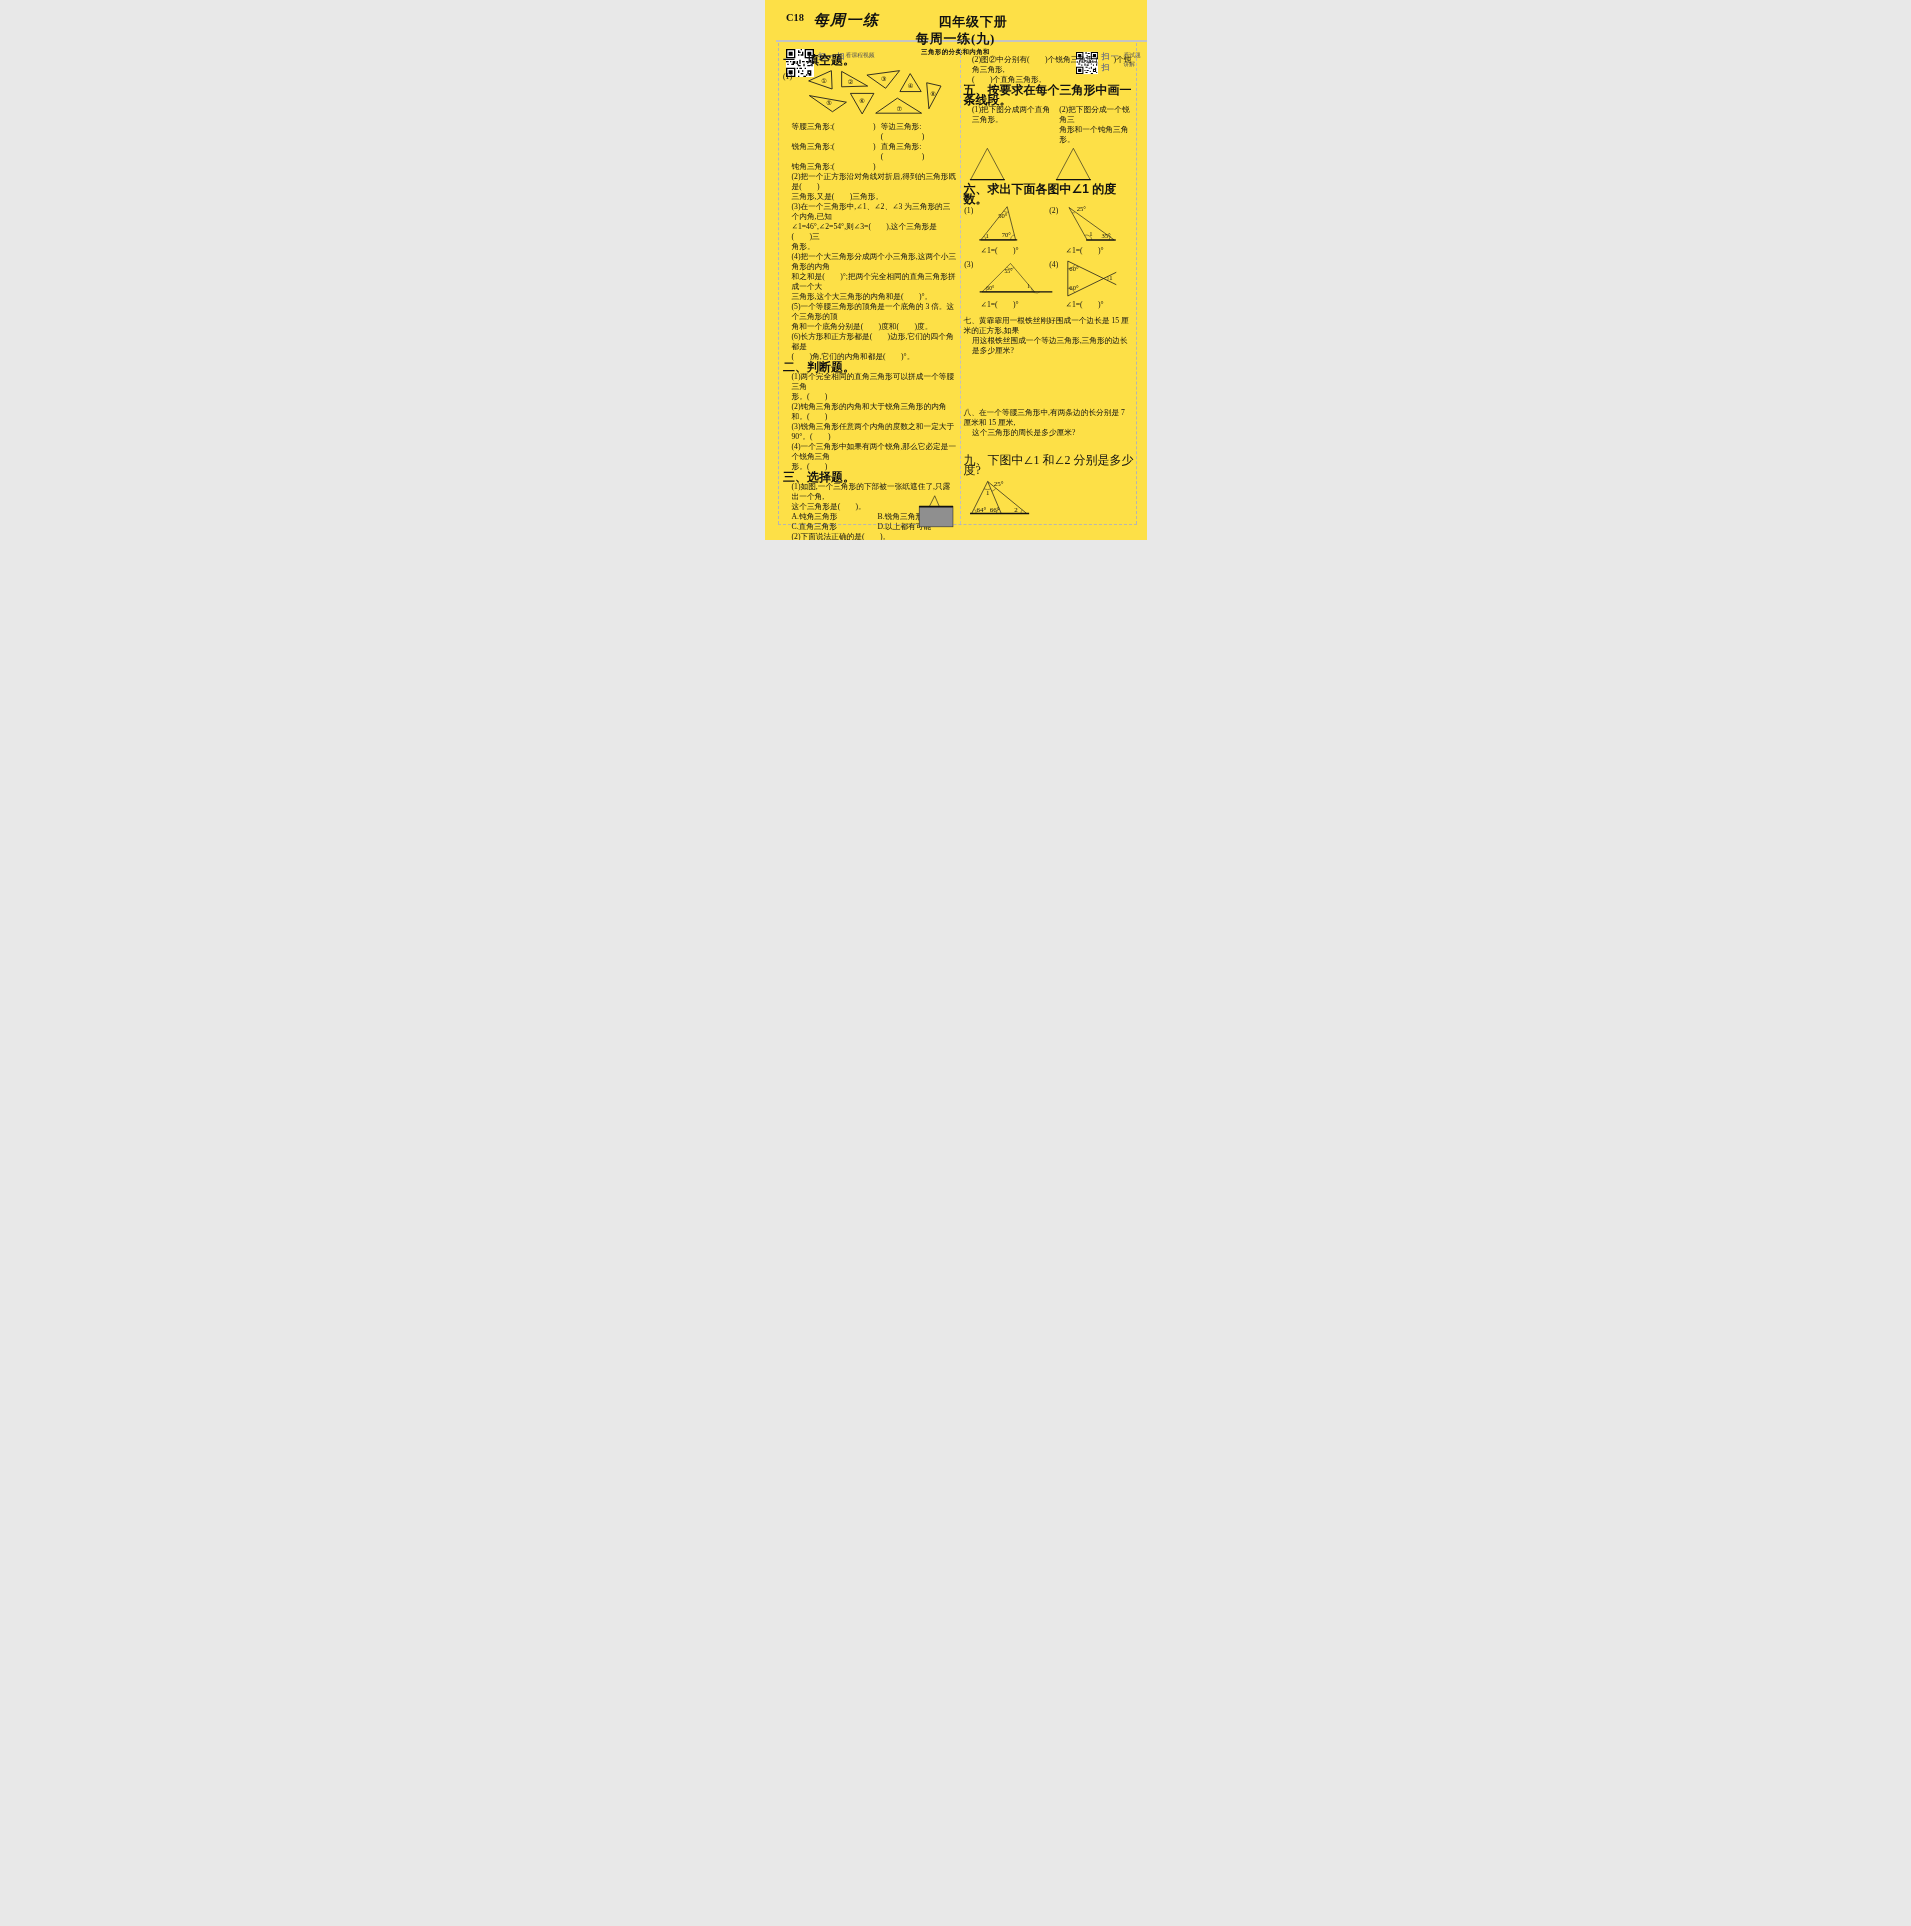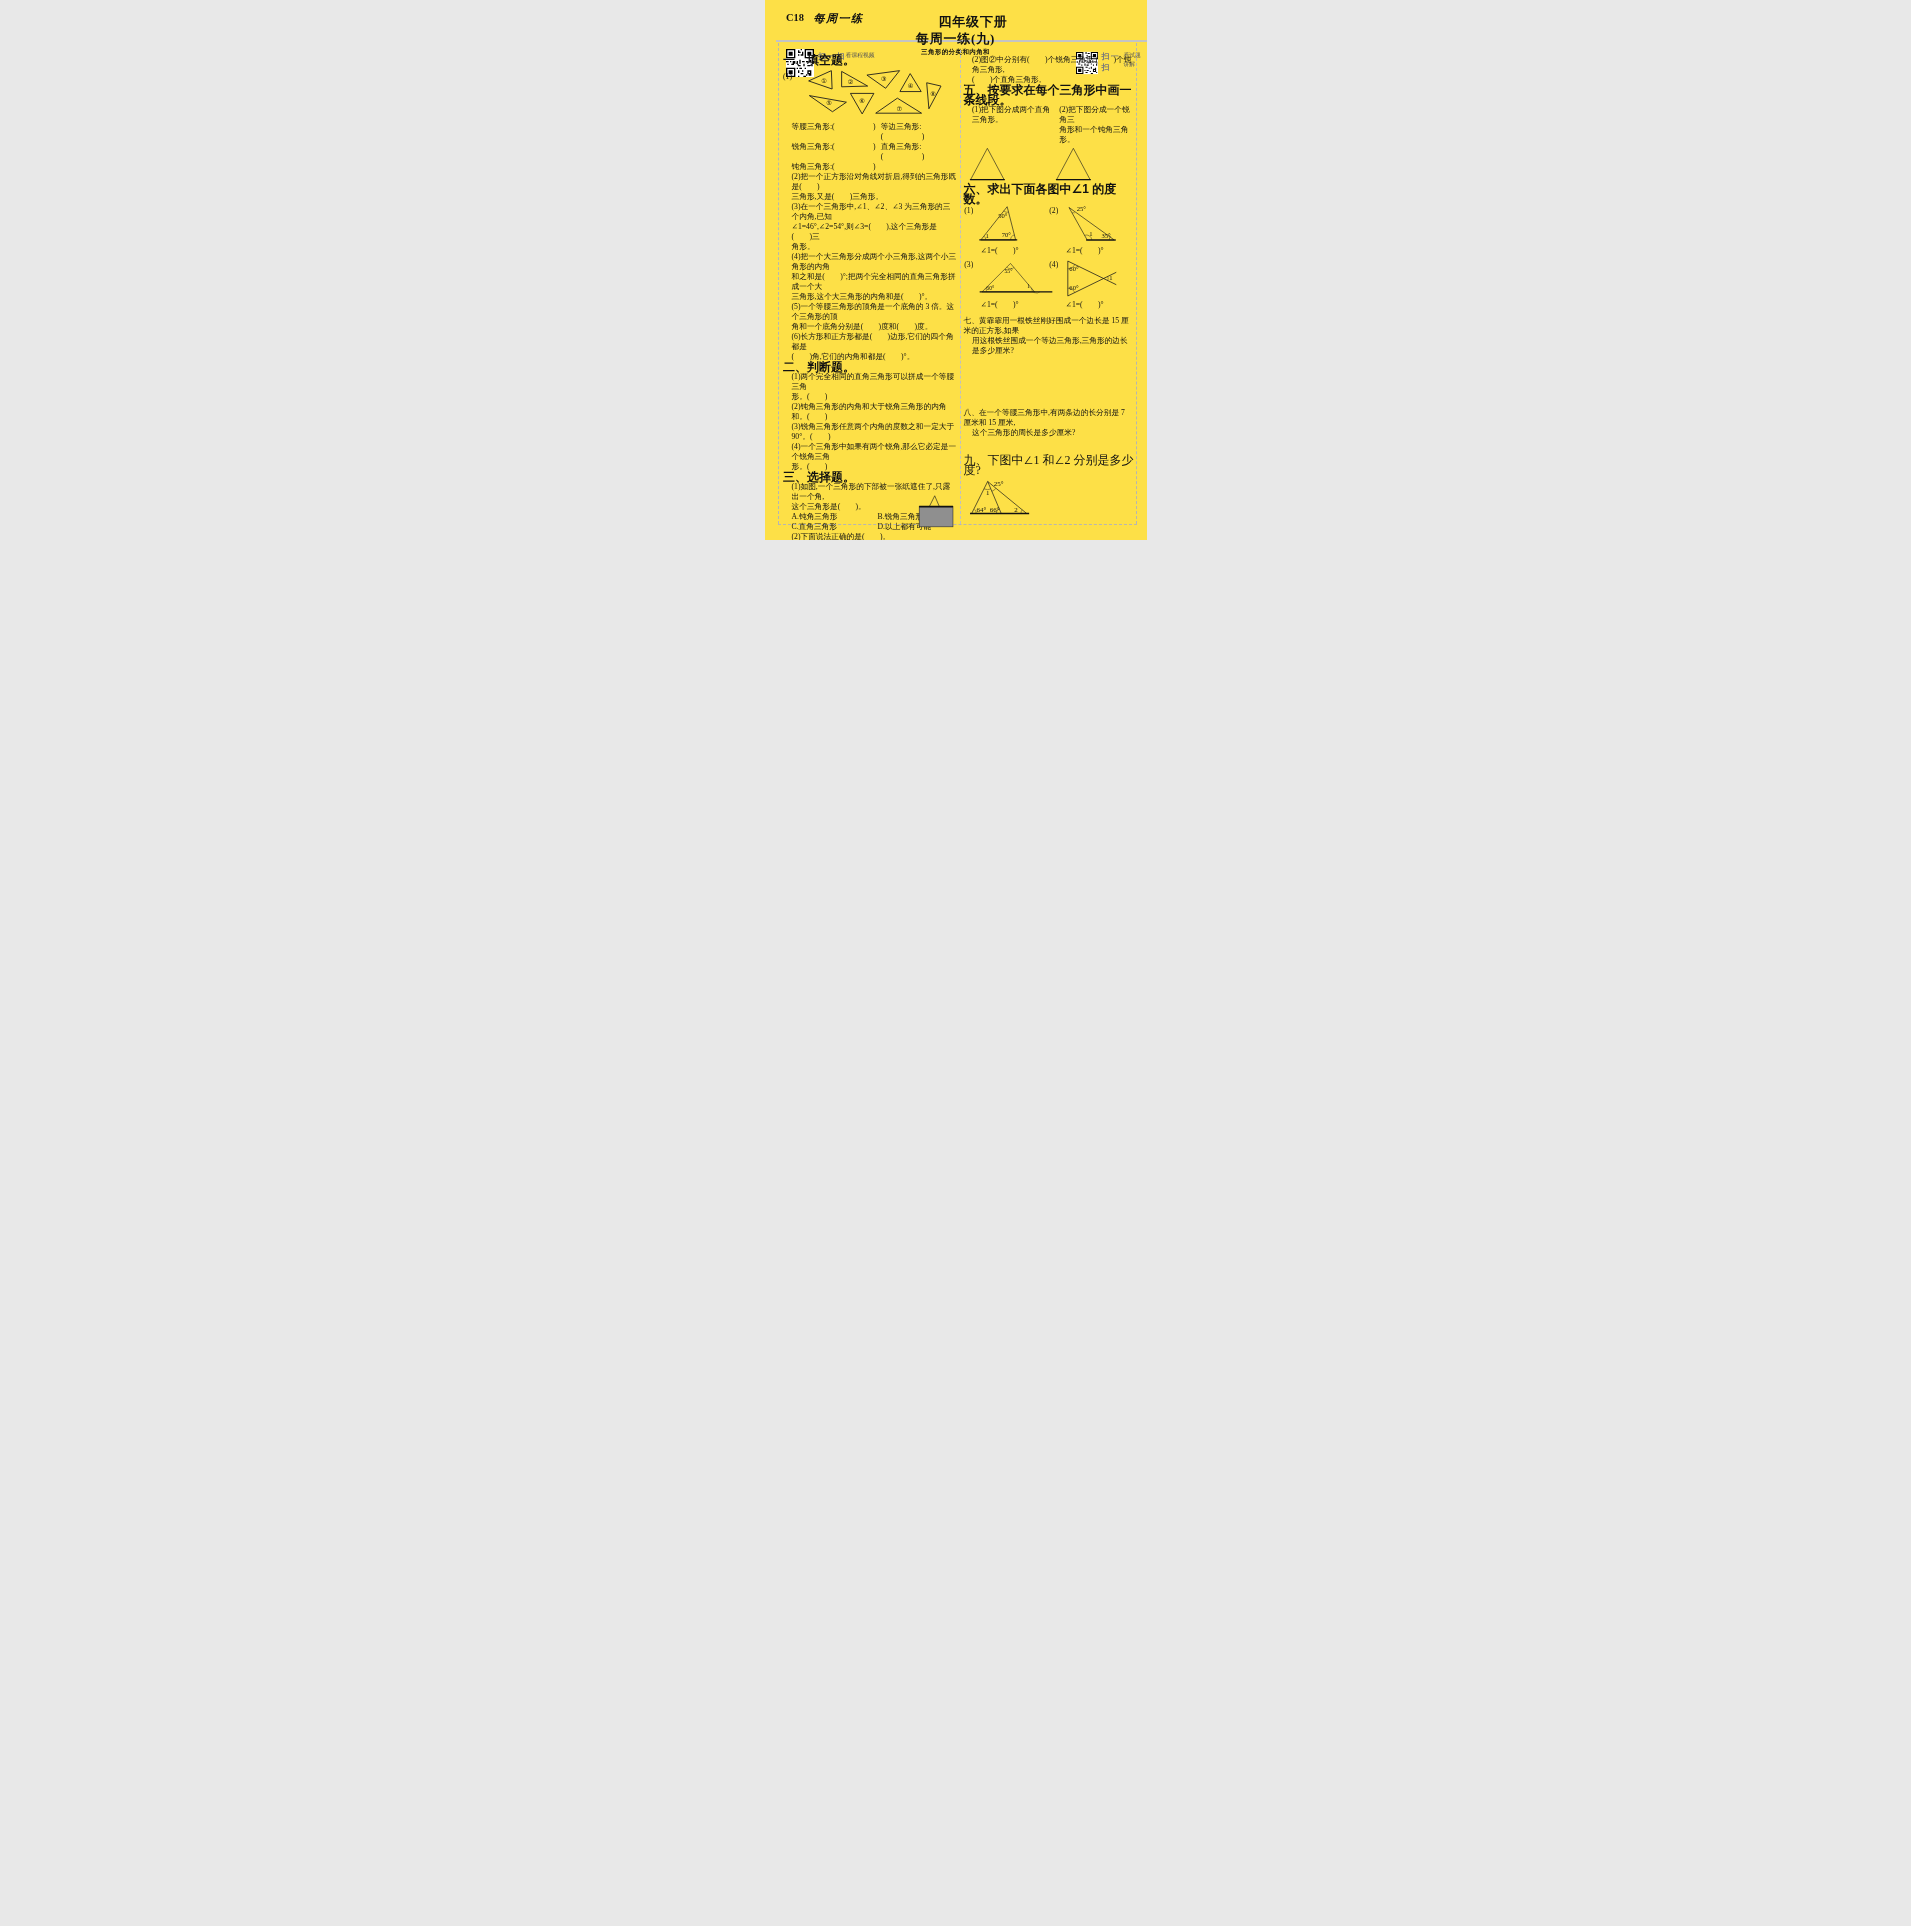--- a/index.html
+++ b/index.html
@@ -1,20 +1,20 @@
 <!DOCTYPE html>
 <html style="font-size:6.2px"><head>
 <meta charset="utf-8">
 <style>
   html,body{margin:0;padding:0;background:#e8e8e8;}
   .page{position:relative;width:382px;height:540px;margin:0 auto;background:#fde047;overflow:hidden;
         font-family:"Liberation Serif","DejaVu Serif",serif;color:#111;}
   
   .hdr-code{position:absolute;left:21.6px;top:11.6px;font-size:10.4px;font-weight:bold;font-family:"Liberation Serif",serif;}
-  .hdr-brand{position:absolute;left:49px;top:10.8px;font-size:11px;font-weight:bold;font-style:italic;font-family:"Liberation Serif",serif;letter-spacing:1.5px;}
+  .hdr-brand{position:absolute;left:49px;top:10.8px;font-size:15px;font-weight:bold;font-style:italic;font-family:"Liberation Serif",serif;letter-spacing:1.5px;}
   .hdr-grade{position:absolute;left:174px;top:13px;font-size:13px;font-weight:bold;letter-spacing:0.8px;}
   .hdr-rule{position:absolute;left:11.6px;top:40px;width:371px;height:1.9px;background:#c4c4c4;}
   
   .dash-l{position:absolute;left:13px;top:43px;height:481px;border-left:0.8px dashed #b5b5b5;}
   .dash-m{position:absolute;left:195px;top:50px;height:474px;border-left:0.8px dashed #c0c0c0;}
   .dash-r{position:absolute;left:371px;top:43px;height:481px;border-left:0.8px dashed #b5b5b5;}
   .dash-b{position:absolute;left:13px;top:524px;width:359px;border-top:0.8px dashed #b5b5b5;}
   
   .qrwrap{position:absolute;display:flex;gap:3.9px;}
   .qrwrap.qleft{left:21.6px;top:49px;}

